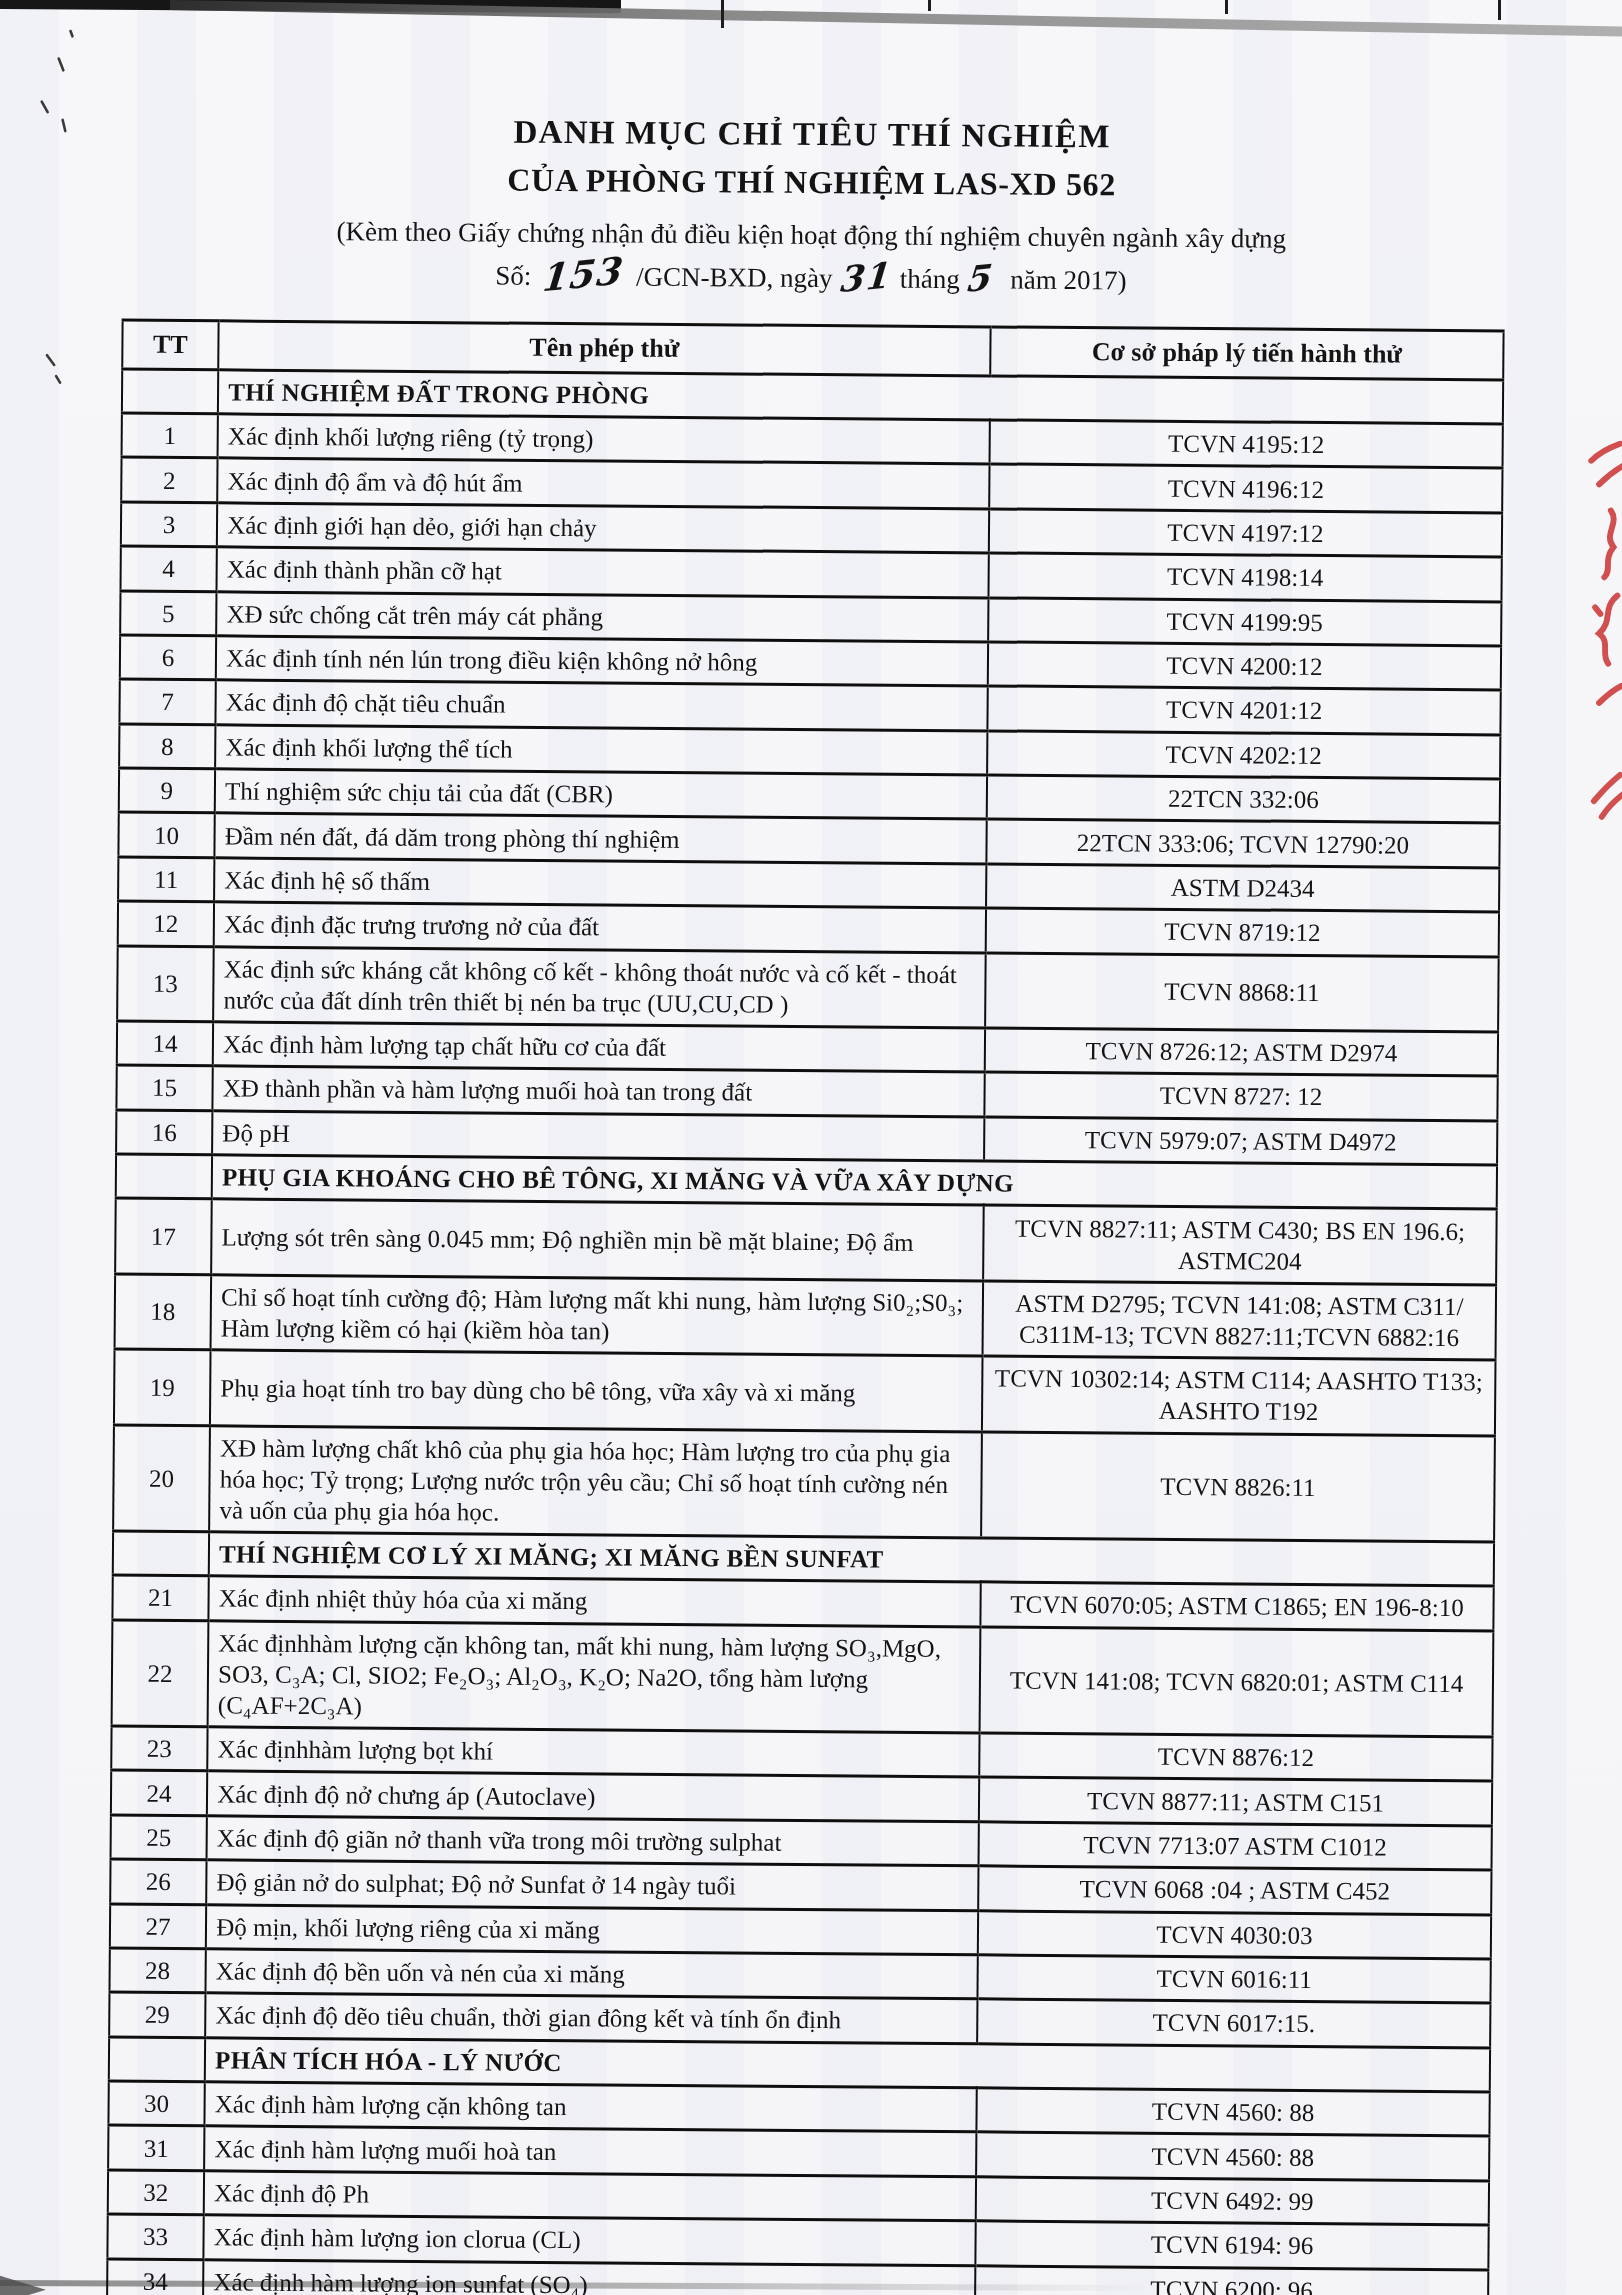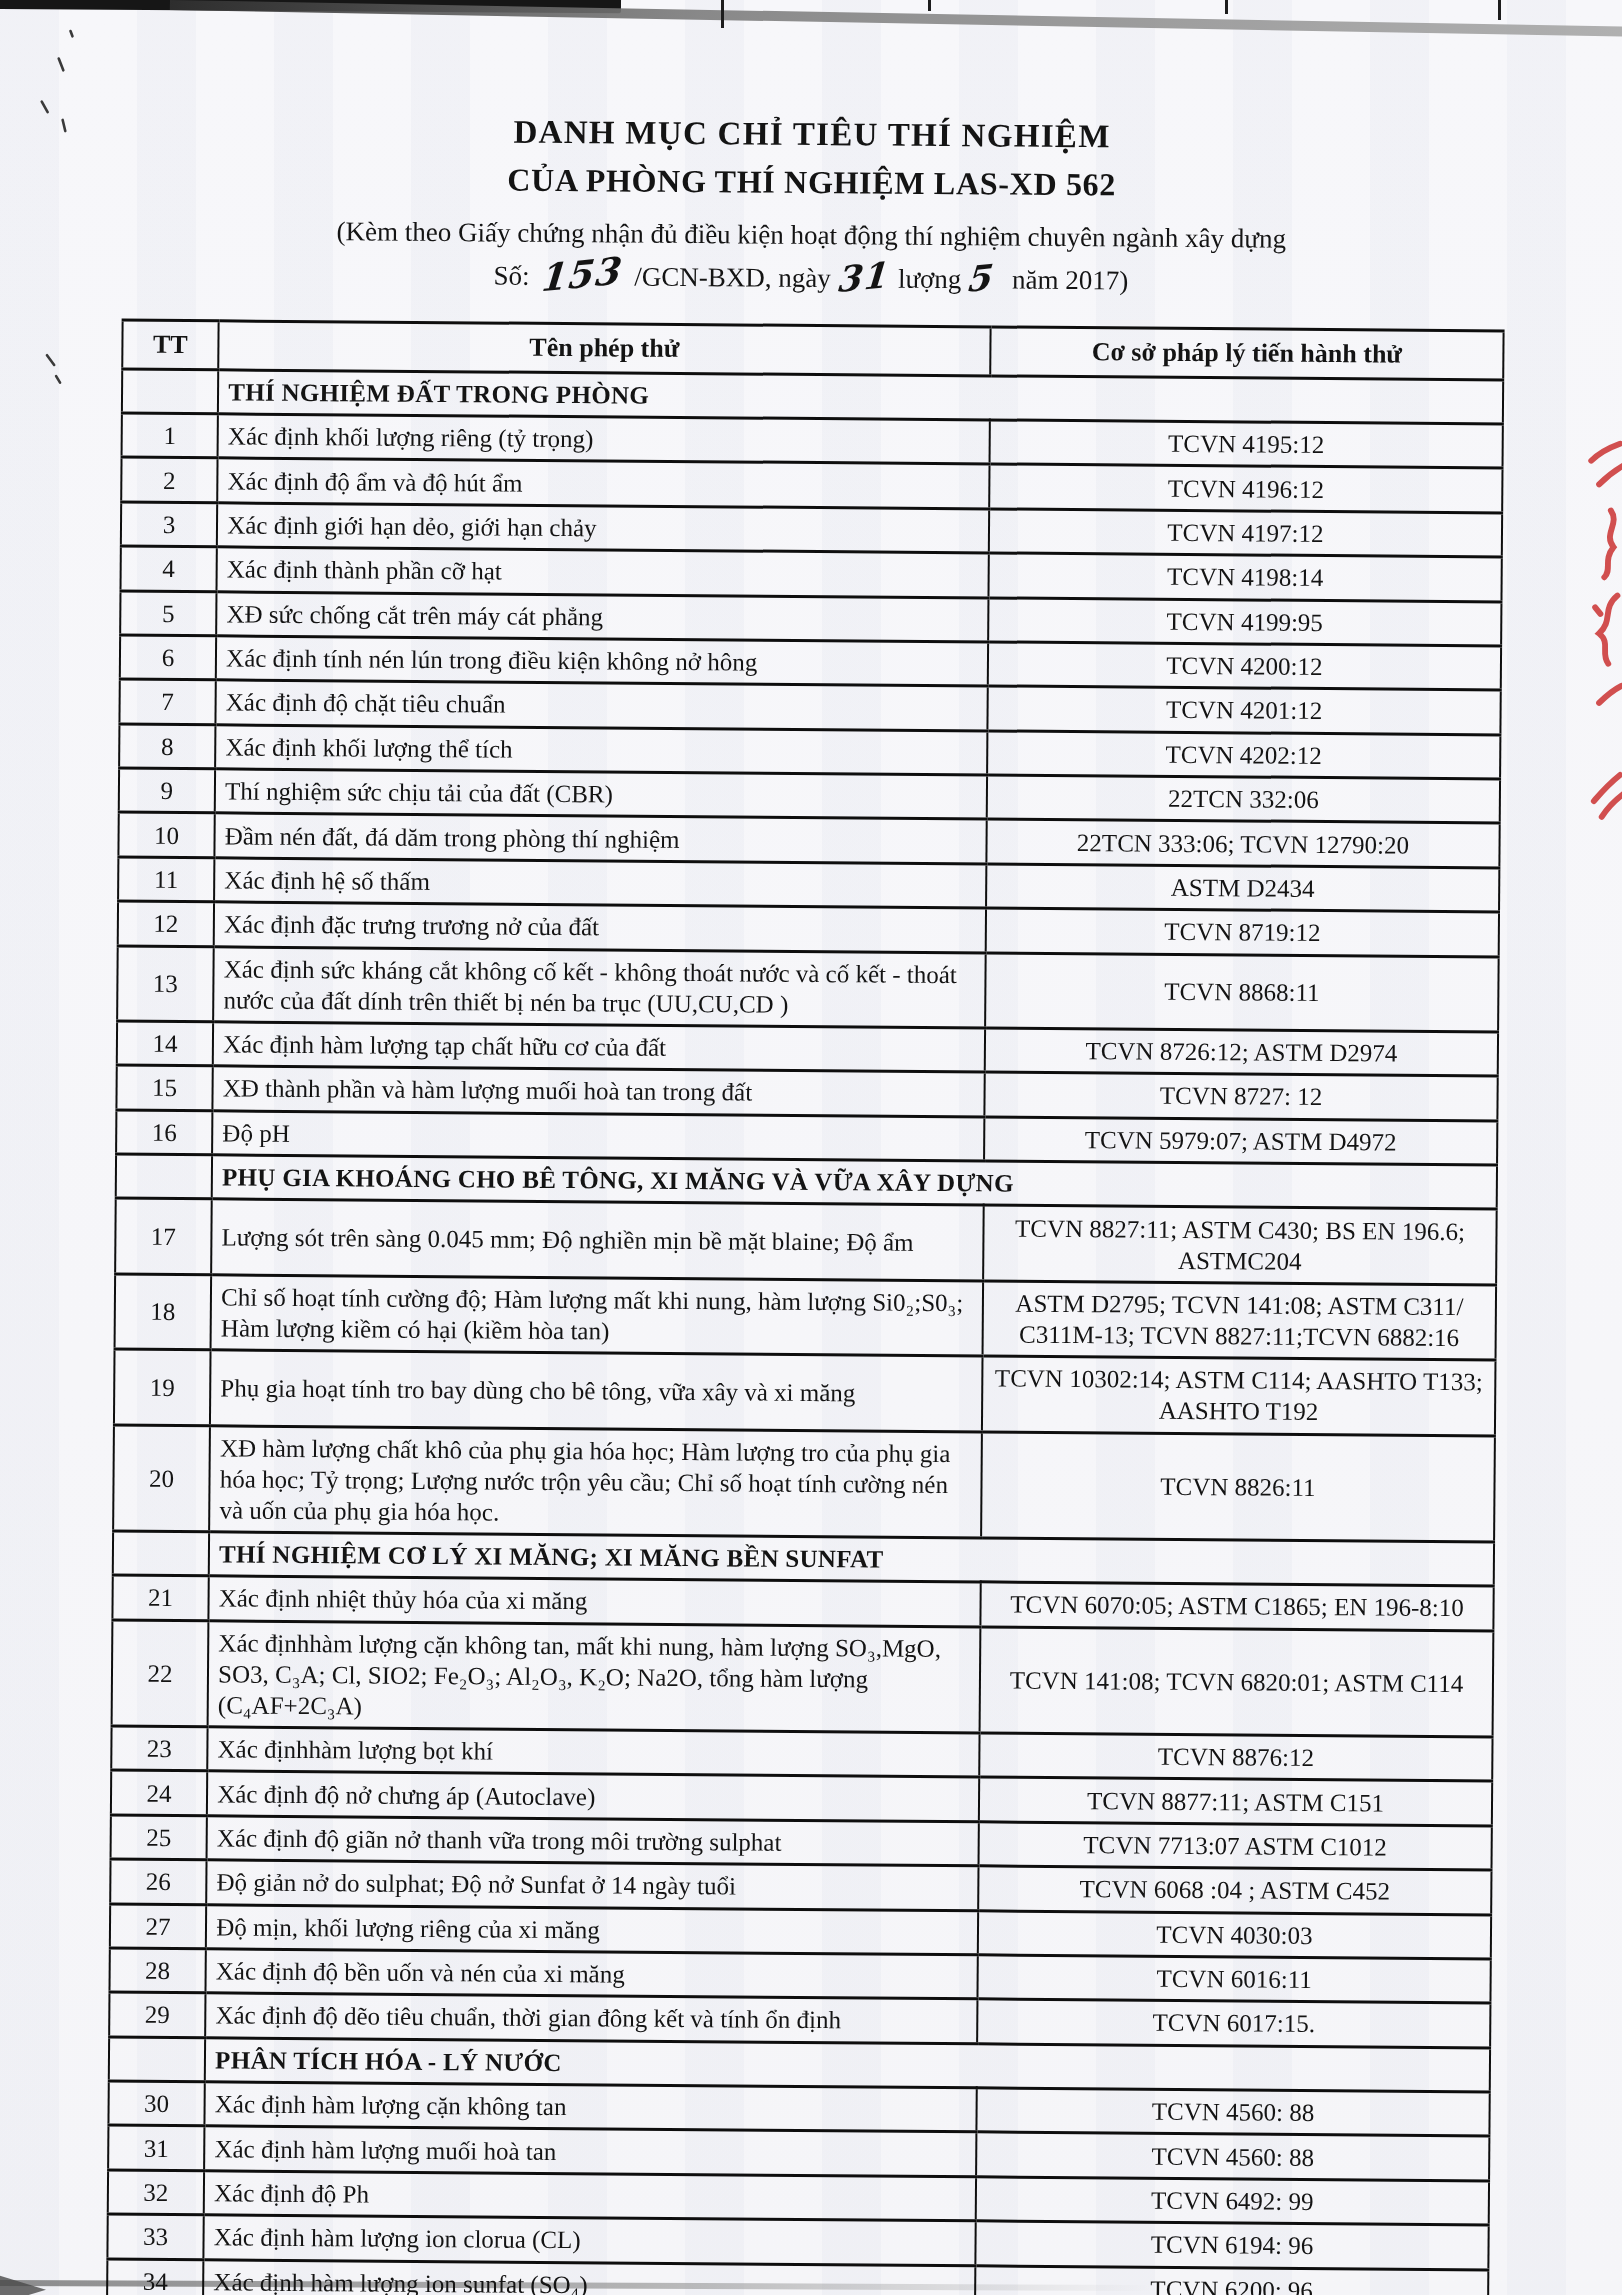--- a/index.html
+++ b/index.html
@@ -110,21 +110,21 @@
       <path d="M88,586 C72,598 64,608 56,620"></path>
     </g>
   </svg>
 
   <div class="content">
 
     <div class="doc-header">
       <p class="title1">DANH MỤC CHỈ TIÊU THÍ NGHIỆM</p>
       <p class="title2">CỦA PHÒNG THÍ NGHIỆM LAS-XD 562</p>
       <p class="subtitle">(Kèm theo Giấy chứng nhận đủ điều kiện hoạt động thí nghiệm chuyên ngành xây dựng</p>
-      <p class="certline"><span>Số:</span><span class="hand">153</span><span>/GCN-BXD,  ngày</span><span class="hand small">31</span><span>lượng</span><span class="hand small">5</span><span class="sp"></span><span>năm  2017)</span></p>
+      <p class="certline"><span>Số:</span><span class="hand">153</span><span>/GCN-BXD,  ngày</span><span class="hand small">31</span><span>tháng</span><span class="hand small">5</span><span class="sp"></span><span>năm  2017)</span></p>
     </div>
 
     <table class="doc">
       <colgroup>
           <col class="c-tt">
           <col class="c-name">
           <col class="c-legal">
         </colgroup>
       <thead>
         <tr>

